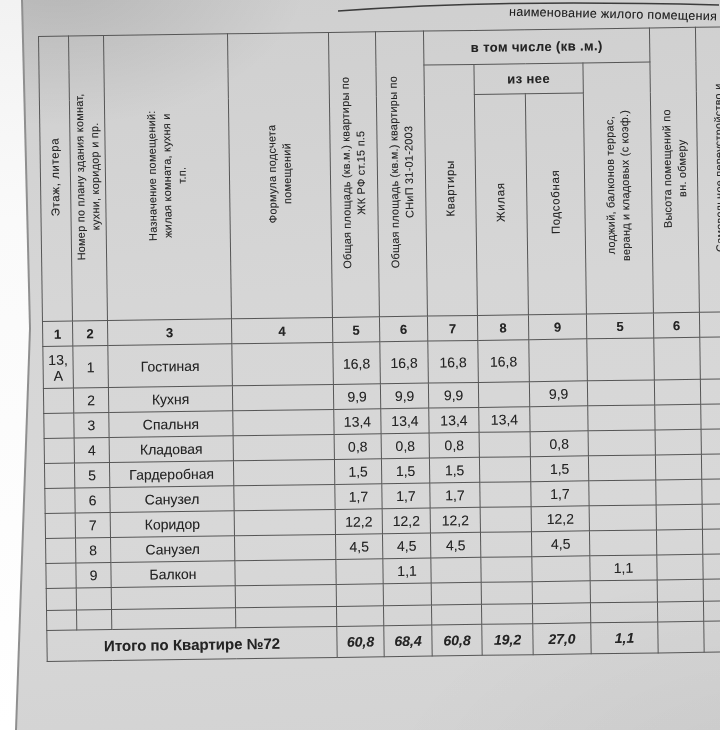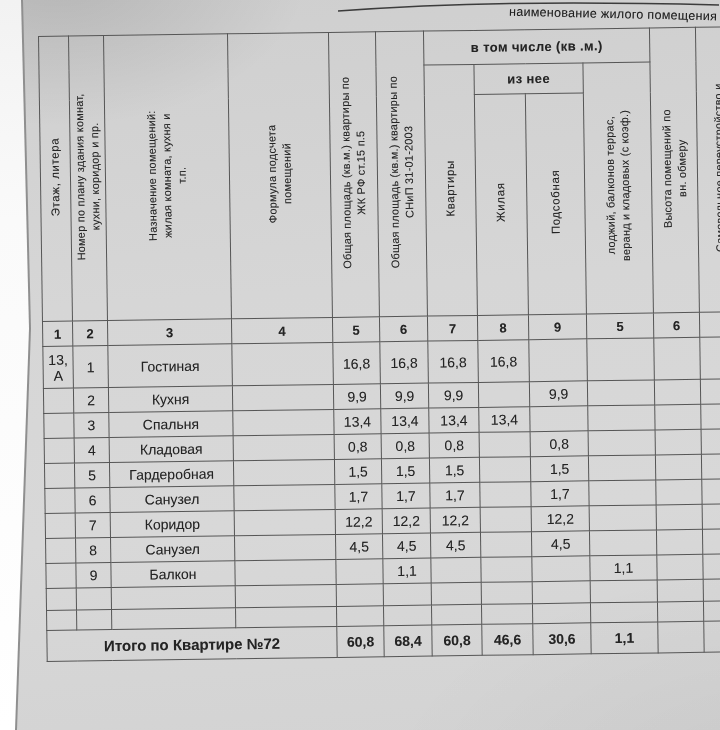--- a/index.html
+++ b/index.html
@@ -60,21 +60,21 @@
     display:inline-block;font-size:11px;line-height:1.35;
     letter-spacing:0.2px;max-height:275px;
   }
   .vtext.short{font-size:11.5px;letter-spacing:0.6px;}
   tbody td{font-size:14px;height:25px;}
   tbody tr:nth-child(1) td{height:42px;}
   tbody tr:nth-child(10) td{height:22px;}
   tbody tr:nth-child(11) td{height:20px;}
   tr.total-row{height:31px;}
   .total-label{font-weight:700;font-size:15px;font-style:normal;}
-  .total-val{font-weight:700;font-size:14px;}
+  .total-val{font-weight:700;font-style:italic;font-size:14px;}
 </style>
 </head>
 <body>
 
 <div class="stage">
   <div class="paper"></div>
   <div class="page-edge-line"></div>
   <div class="page-edge"></div>
 
   <svg class="top-rule" width="720" height="16">
@@ -299,22 +299,22 @@
             <td></td>
             <td></td>
           </tr>
         </tbody>
       <tfoot>
         <tr class="total-row">
           <td colspan="4" class="total-label">Итого по Квартире №72</td>
           <td class="total-val">60,8</td>
           <td class="total-val">68,4</td>
           <td class="total-val">60,8</td>
-          <td class="total-val">46,6</td>
-          <td class="total-val">30,6</td>
+          <td class="total-val">19,2</td>
+          <td class="total-val">27,0</td>
           <td class="total-val">1,1</td>
           <td class="total-val"></td>
           <td class="total-val"></td>
         </tr>
       </tfoot>
     </table>
   </div>
 </div>
 
 </body></html>

